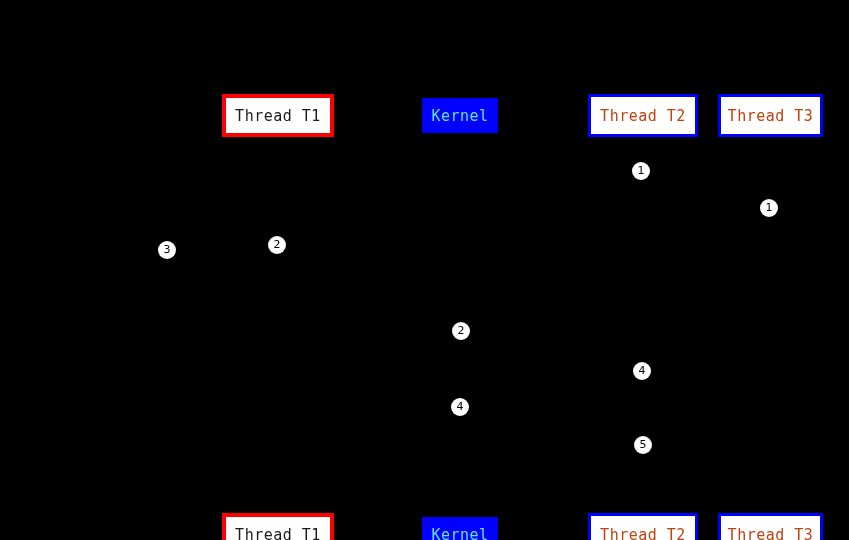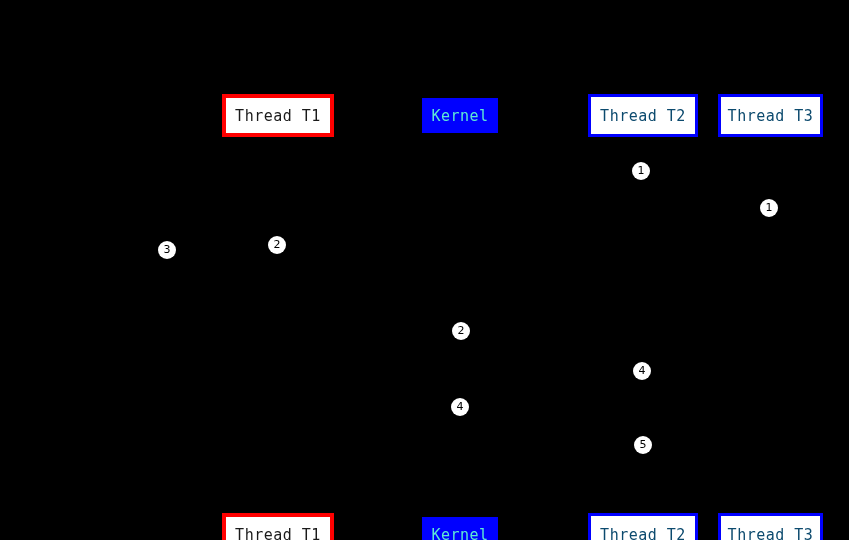--- a/index.html
+++ b/index.html
@@ -34,21 +34,21 @@
     user-select: none;
   }
   .participant.outline-red {
     background: #ffffff;
     border: 4px solid #ff0000;
     color: #1a1a1a;
   }
   .participant.outline-blue {
     background: #ffffff;
     border: 3px solid #0000ff;
-    color: #0c4a6e;
+    color: #c2410c;
   }
   .participant.filled-blue {
     background: #0000ff;
     border: 1px solid #0000ff;
     color: #5eead4;
   }
 
   
   .lifeline {
     position: absolute;

